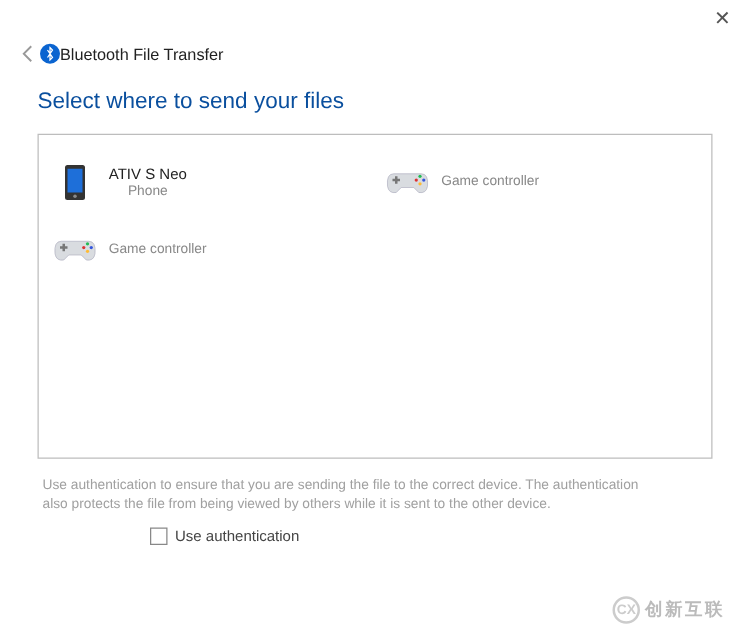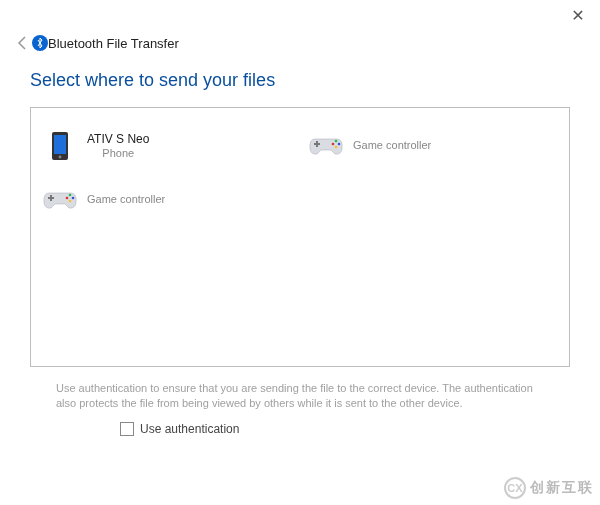--- a/index.html
+++ b/index.html
@@ -91,41 +91,40 @@
     color: #888;
     line-height: 1.2;
     text-align: center;
   }
   .helptext {
     font-size: 11px;
     color: #a0a0a0;
     line-height: 1.4;
     padding: 14px 4px 6px 4px;
     max-width: 500px;
-    margin-left: 22px;
   }
   .authrow {
     display:flex;
     gap:6px;
     margin-left: 90px;
     margin-top: 4px;
   }
   .checkbox {
     width:14px; height:14px;
     border:1px solid #888;
     background:#fff;
     cursor:pointer;
   }
   .authlabel {
     font-size: 12px;
     color:#444;
   }
   .watermark {
     position:absolute;
-    right:6px;
+    right:20px;
     bottom:6px;
     font-size:14px;
     letter-spacing:2px;
     color:#bbb;
     font-weight:bold;
     display:flex; align-items:center; gap:4px;
   }
   .watermark .circle{
     width:22px;height:22px;border:2px solid #ccc;border-radius:50%;
     display:flex;align-items:center;justify-content:center;

